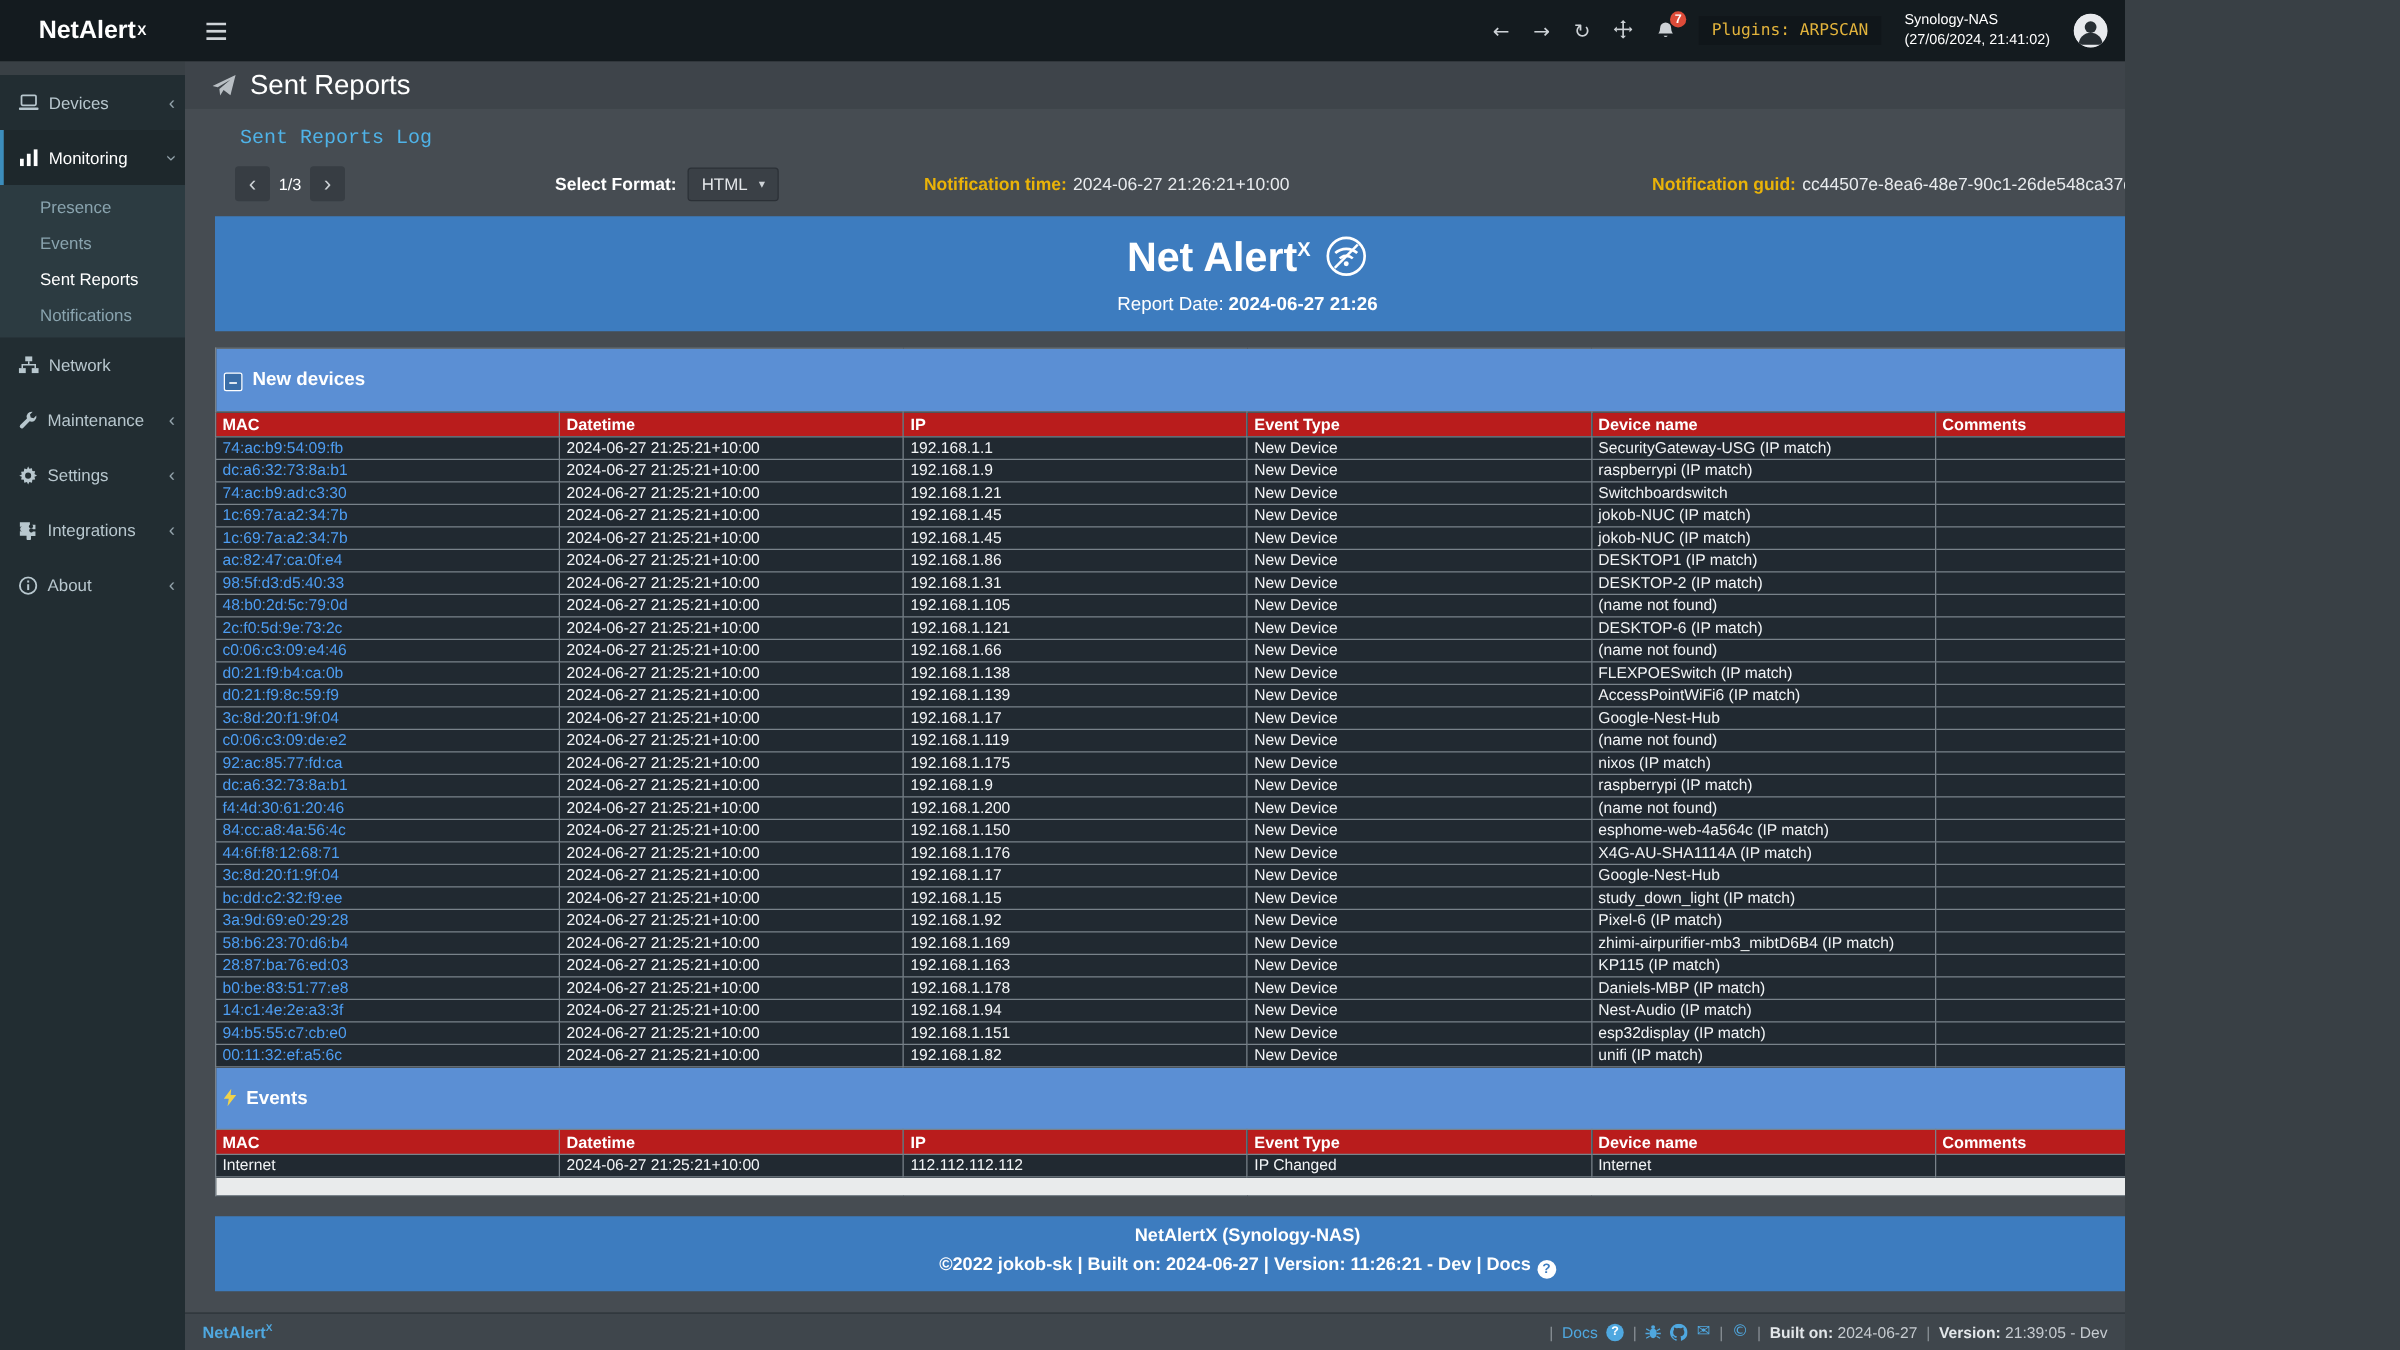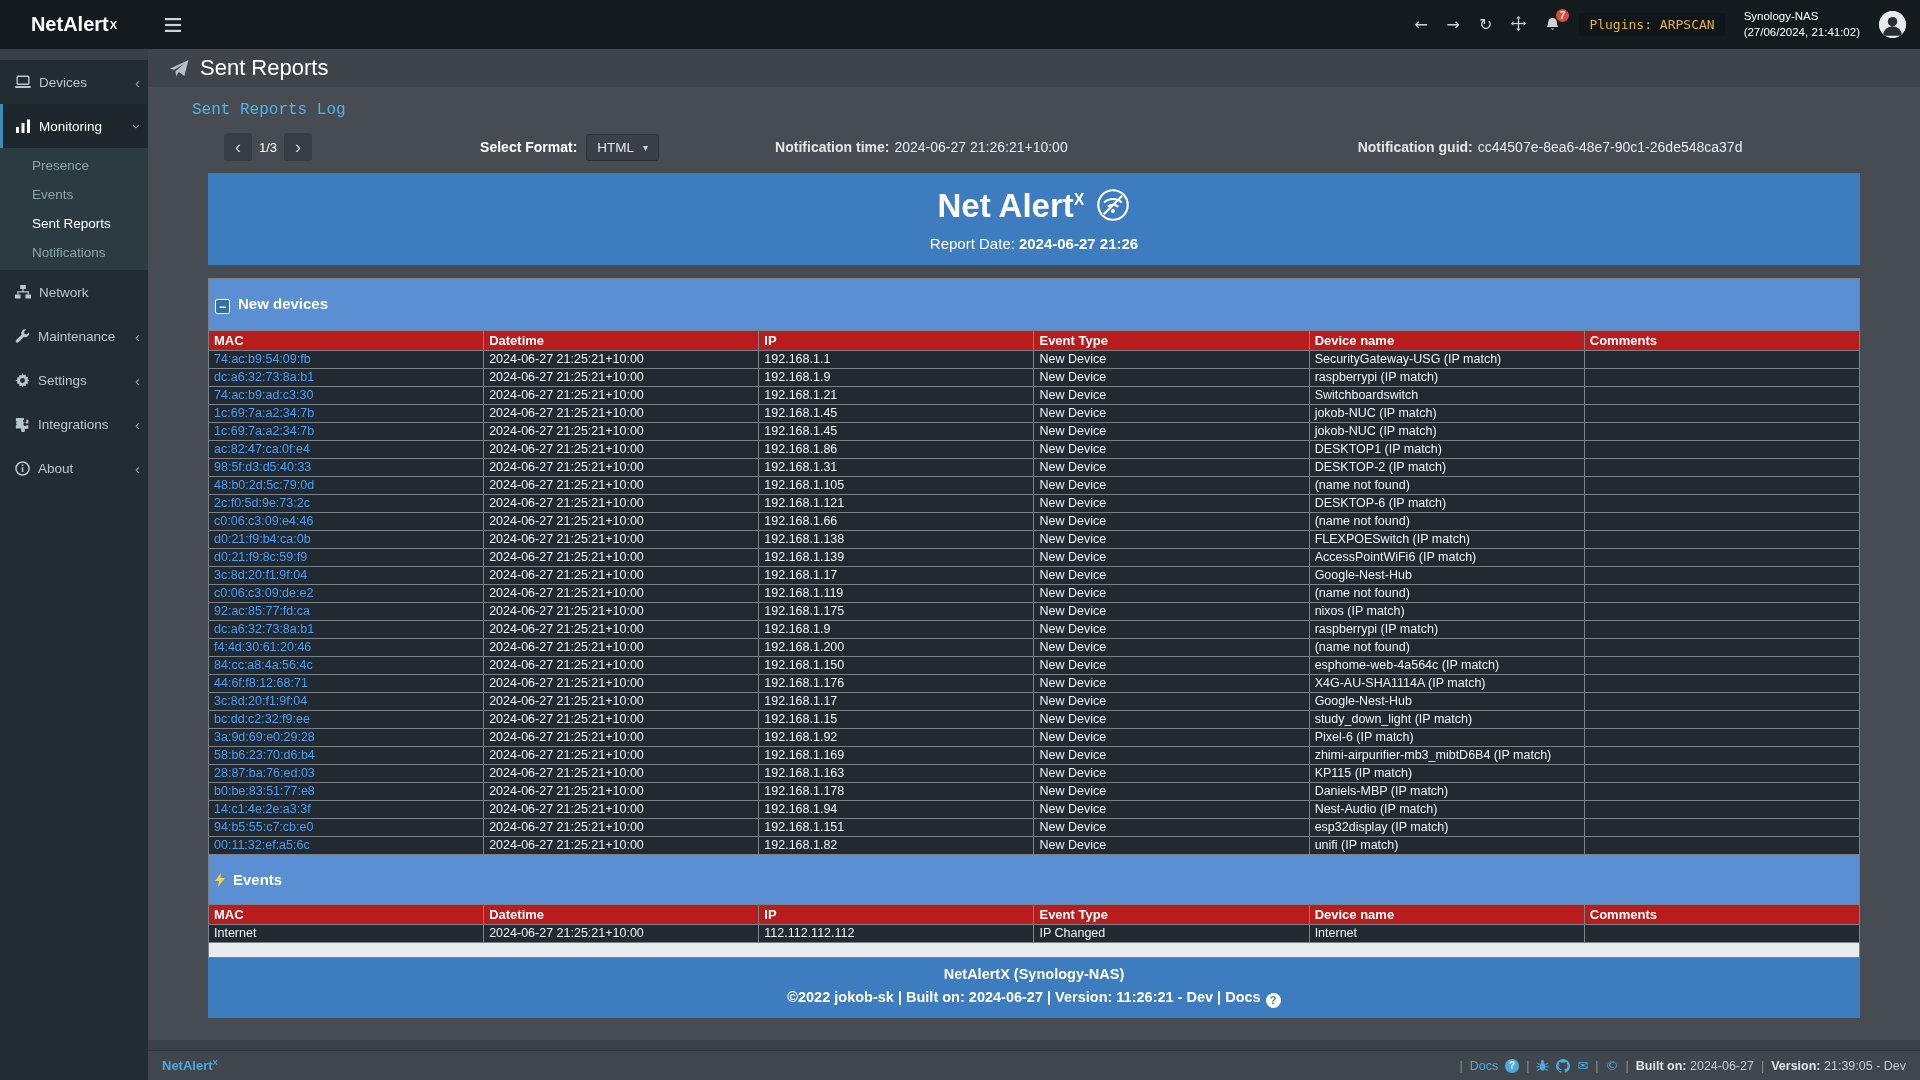--- a/index.html
+++ b/index.html
@@ -1,21 +1,21 @@
 <!DOCTYPE html>
 <html><head>
 <meta charset="utf-8">
 <style>
   * { box-sizing: border-box; margin: 0; padding: 0; }
   html,body { width:1920px; height:1080px; }
   body {
     font-family: "Liberation Sans", "DejaVu Sans", sans-serif;
     background:#394045; overflow:hidden; color:#fff;
   }
-  .app { position:relative; width:1920px; height:1080px; }
+  .app { position:relative; width:1700px; height:1080px; }
 
   
   .topbar { position:absolute; top:0; left:0; right:0; height:49px; background:#141b1f; display:flex; align-items:center; z-index:20; }
   .brand { width:148px; height:100%; display:flex; align-items:center; justify-content:center; color:#fff; font-size:20px; font-weight:bold; cursor:pointer; }
   .brand sup { font-size:11px; vertical-align:super; margin-left:1px; }
   .hamburger { background:none; border:none; height:100%; padding:0 17px; display:flex; align-items:center; cursor:pointer; color:#cfd4d8; }
   .topbar-right { margin-left:auto; display:flex; align-items:center; gap:19px; padding-right:14px; }
   .nav-ico { font-family:"DejaVu Sans", sans-serif; font-size:16px; color:#cdd2d6; cursor:pointer; line-height:1; }
   .bell-wrap { position:relative; cursor:pointer; display:flex; }
   .badge7 { position:absolute; top:-8px; right:-9px; background:#dd4b39; color:#fff; font-size:10px; font-weight:bold; padding:1px 4px; border-radius:8px; }
@@ -46,42 +46,42 @@
   .controls { width:1652px; margin:0 auto 12px; display:flex; align-items:center; font-size:14px; }
   .pager { display:flex; align-items:center; gap:7px; margin-left:16px; }
   .pg-btn { width:28px; height:28px; background:#373d43; border:none; border-radius:3px; color:#cdd2d6; font-size:18px; line-height:1; cursor:pointer; display:flex; align-items:center; justify-content:center; }
   .pg-label { color:#fff; font-size:13px; }
   .lbl { font-weight:bold; color:#fff; }
   .fmt-group { display:flex; align-items:center; gap:9px; margin-left:168px; }
   .select { display:inline-flex; align-items:center; gap:9px; background:#3a4046; border:1px solid #2b3036; border-radius:3px; color:#e4e7ea; padding:5px 10px; font-size:13.5px; cursor:pointer; }
   .caret { font-size:10px; color:#cdd2d6; }
   .time-group { margin-left:116px; color:#e8ebee; }
   .guid-group { margin-left:290px; color:#e8ebee; }
-  .time-group b, .guid-group b { color:#e5e5e5; margin-right:5px; }
+  .time-group b, .guid-group b { color:#eab308; margin-right:5px; }
 
   
   .report { width:1652px; margin:0 auto; }
   .report-header { background:#3d7cbf; color:#fff; text-align:center; padding:14px 0 13px; }
   .rh-title { font-size:33px; font-weight:bold; line-height:1.15; }
   .rh-title sup { font-size:16px; }
   .rh-title svg { vertical-align:middle; margin-left:12px; margin-top:-6px; }
   .rh-date { font-size:15px; margin-top:10px; }
   .rh-date b { margin-left:4px; }
 
   .rtable { width:100%; border-collapse:collapse; table-layout:fixed; margin-top:13px; background:#212931; }
   .rtable th, .rtable td { border:1px solid #79828a; overflow:hidden; white-space:nowrap; text-overflow:clip; }
   .sec-row th { background:#5b8fd4; color:#fff; text-align:left; font-size:15px; font-weight:bold; height:25px; padding:16px 6px; }
   .sec-icon { display:inline-flex; align-items:center; justify-content:center; margin-right:8px; vertical-align:-2px; }
   .sec-icon.minus { width:15px; height:15px; border:1px solid #fff; border-radius:2px; background:#3a6ea8; font-size:12px; line-height:1; }
   .col-row th { background:#b91c1c; color:#fff; text-align:left; font-size:13px; font-weight:bold; height:20px; padding:0 5px; }
   .data-row td { color:#f2f4f6; font-size:12.5px; height:17px; line-height:17px; padding:0 5px; }
   .mac-link { color:#4d9df2; cursor:pointer; }
   .empty-row td { background:#e9ebec; height:15px; }
 
-  .report-footer { margin-top:0; background:#3d7cbf; color:#fff; text-align:center; padding:8px 0 10px; font-weight:bold; font-size:14.5px; }
+  .report-footer { margin-top:16px; background:#3d7cbf; color:#fff; text-align:center; padding:8px 0 10px; font-weight:bold; font-size:14.5px; }
   .report-footer .line2 { margin-top:7px; }
   .q-circle { display:inline-flex; width:15px; height:15px; border-radius:50%; background:#fff; color:#3d7cbf; font-size:11px; font-weight:bold; align-items:center; justify-content:center; margin-left:5px; vertical-align:-2px; cursor:pointer; }
 
   
   .footer { position:absolute; bottom:0; left:148px; right:0; height:30px; background:#3f464c; border-top:1px solid #2e343a; display:flex; align-items:center; padding:0 14px; font-size:12.5px; color:#c6cbd0; }
   .f-brand { color:#4fa8e0; font-weight:bold; font-size:13px; text-decoration:none; cursor:pointer; }
   .f-brand sup { font-size:8px; }
   .f-right { margin-left:auto; display:flex; align-items:center; gap:7px; }
   .f-right .sep { color:#8a9197; }
   .f-link { color:#4fa8e0; text-decoration:none; cursor:pointer; }

